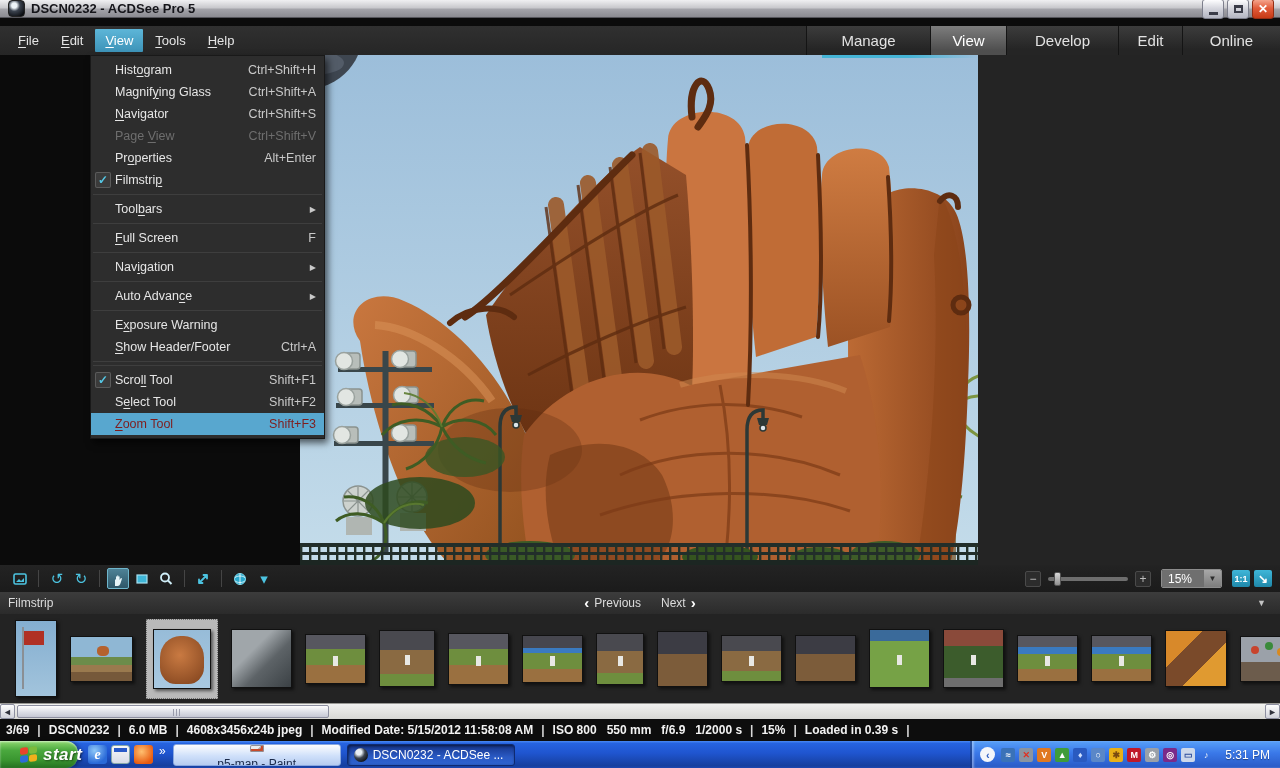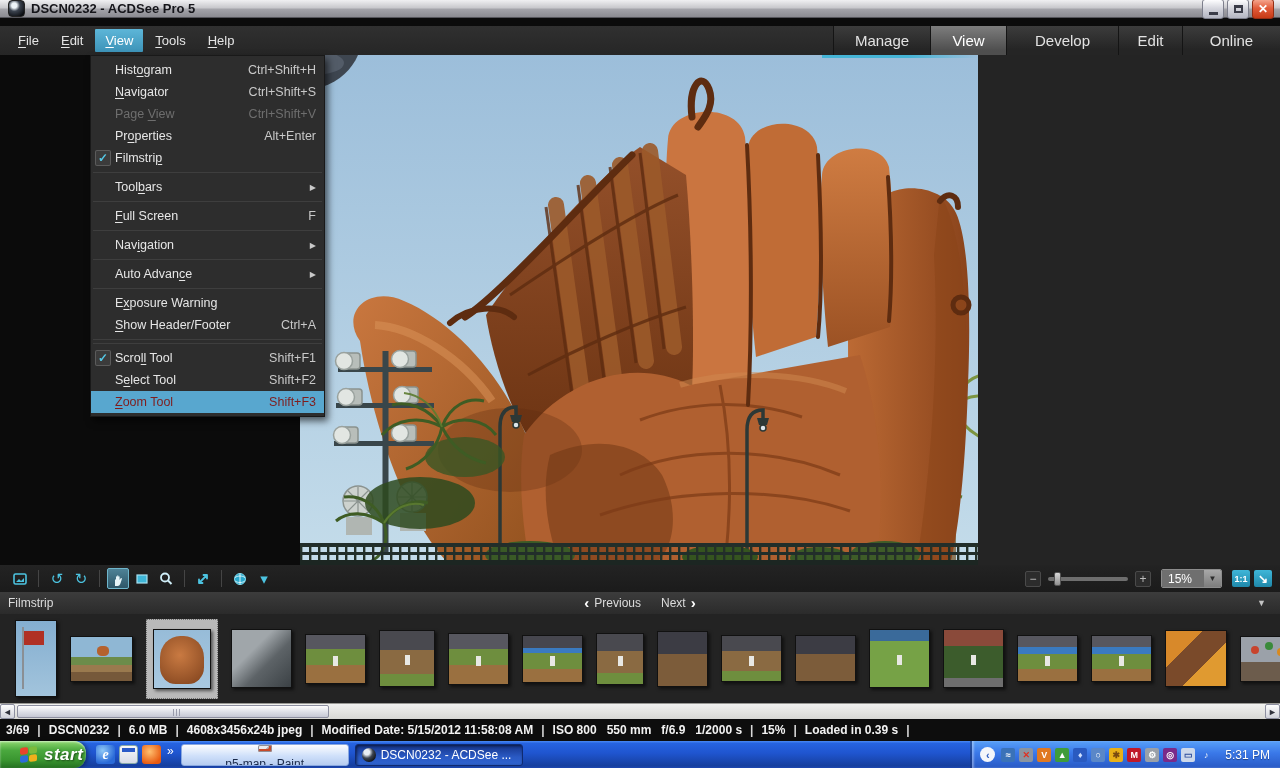--- a/index.html
+++ b/index.html
@@ -136,21 +136,21 @@
   
   #statusbar { position:absolute; left:0; top:719px; width:1280px; height:22px; background:#0d0d0d;
     display:flex; align-items:center; padding-left:6px; color:#f2f2f2; font-size:12px; }
   #statusbar .seg { white-space:pre; margin:0 8px;font-weight:bold; }
   #statusbar .seg:first-child { margin-left:0; }
   #statusbar .div { color:#d8d8d8; font-weight:bold; }
 
   
   #taskbar { position:absolute; left:0; top:741px; width:1280px; height:27px;
     background:linear-gradient(180deg,#4a8af4 0,#2663e0 9%,#1f55cf 45%,#163f9e 92%,#1d47b0); display:flex; align-items:center; }
-  #start-btn { width:86px; height:27px; border-radius:0 12px 12px 0; display:flex; align-items:center;
+  #start-btn { width:78px; height:27px; border-radius:0 12px 12px 0; display:flex; align-items:center;
     background:linear-gradient(180deg,#8ed970 0,#4aa83e 35%,#3a9630 70%,#247020);
     box-shadow:inset 0 1px 2px rgba(255,255,255,.6), 2px 0 4px rgba(0,0,0,.4); padding-left:20px; gap:6px; }
   #start-flag { width:18px; height:16px; display:grid; grid-template-columns:8px 8px; grid-template-rows:7px 7px;
     gap:1px; transform:skewY(-6deg); }
   #start-flag i { border-radius:2px; }
   #start-label { color:#fff; font-size:17px; font-style:italic; font-weight:bold;
     text-shadow:1px 1px 2px rgba(0,0,0,.5); letter-spacing:.5px; }
   #quick-launch { display:flex; align-items:center; gap:4px; padding:0 6px 0 10px; }
   .ql { width:19px; height:19px; border-radius:3px; display:flex; align-items:center; justify-content:center; }
   .ql-ie { background:radial-gradient(circle at 35% 30%,#8ec8f8,#2a6ad8 70%); color:#fff;
@@ -201,21 +201,21 @@
 
   <div id="menurow">
     <div id="menubar-items">
         <div class="mb-item"><span><span class="u">F</span>ile</span></div>
         <div class="mb-item"><span><span class="u">E</span>dit</span></div>
         <div class="mb-item active"><span><span class="u">V</span>iew</span></div>
         <div class="mb-item"><span><span class="u">T</span>ools</span></div>
         <div class="mb-item"><span><span class="u">H</span>elp</span></div>
       </div>
     <div id="mode-tabs">
-        <div class="tab" style="width: 97px;">Manage</div>
+        <div class="tab" style="width: 124px;">Manage</div>
         <div class="tab active" style="width: 76px;">View</div>
         <div class="tab" style="width: 112px;">Develop</div>
         <div class="tab" style="width: 64px;">Edit</div>
         <div class="tab" style="width: 98px;">Online</div>
       </div>
   </div>
 
   <div id="viewer">
     <div id="viewer-right"></div>
     <svg id="photo" viewBox="0 0 678 510" xmlns="http://www.w3.org/2000/svg">
@@ -387,20 +387,25 @@
   </div>
 
   <div id="view-menu">
       <div class="menu-item">
         <span class="gutter"></span>
         <span class="mlabel">Hist<span class="u">o</span>gram</span>
         <span class="msc">Ctrl+Shift+H</span>
       </div>
       <div class="menu-item">
         <span class="gutter"></span>
+        <span class="mlabel">Magnif<span class="u">y</span>ing Glass</span>
+        <span class="msc">Ctrl+Shift+A</span>
+      </div>
+      <div class="menu-item">
+        <span class="gutter"></span>
         <span class="mlabel"><span class="u">N</span>avigator</span>
         <span class="msc">Ctrl+Shift+S</span>
       </div>
       <div class="menu-item disabled">
         <span class="gutter"></span>
         <span class="mlabel">Page <span class="u">V</span>iew</span>
         <span class="msc">Ctrl+Shift+V</span>
       </div>
       <div class="menu-item">
         <span class="gutter"></span>

